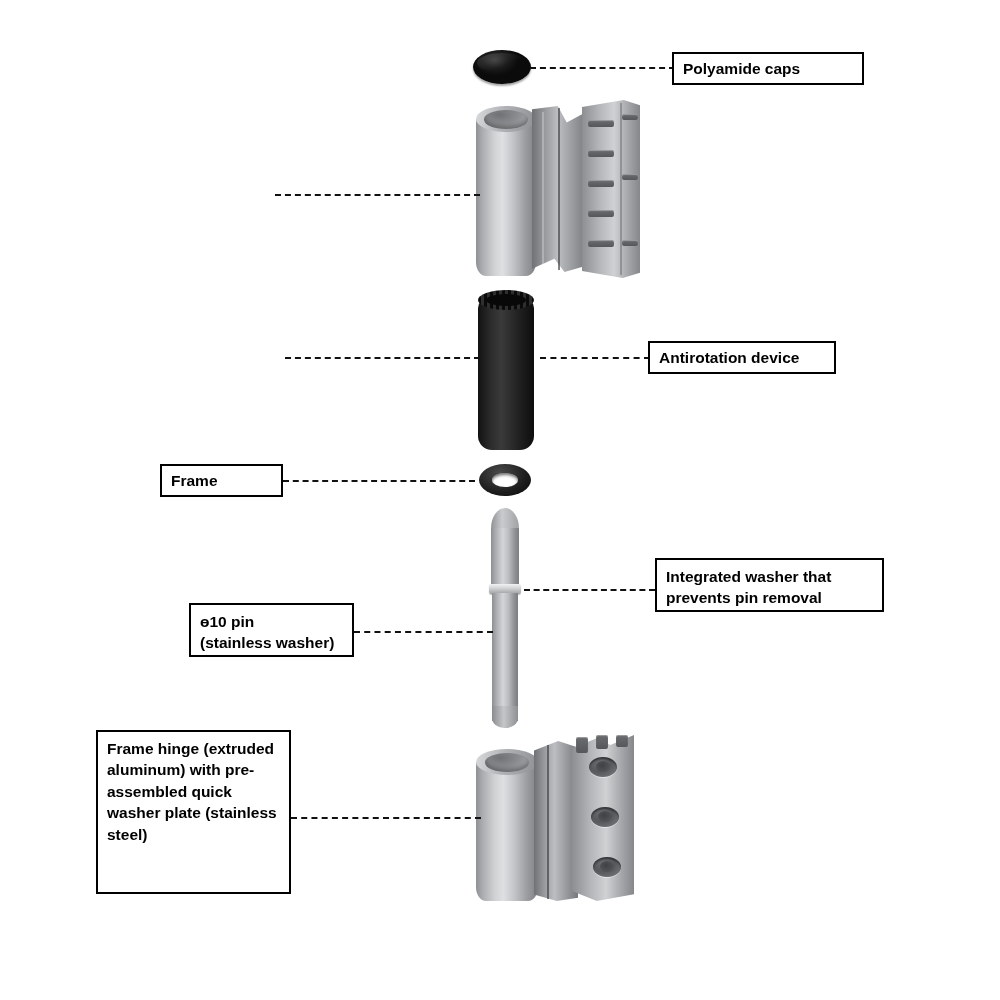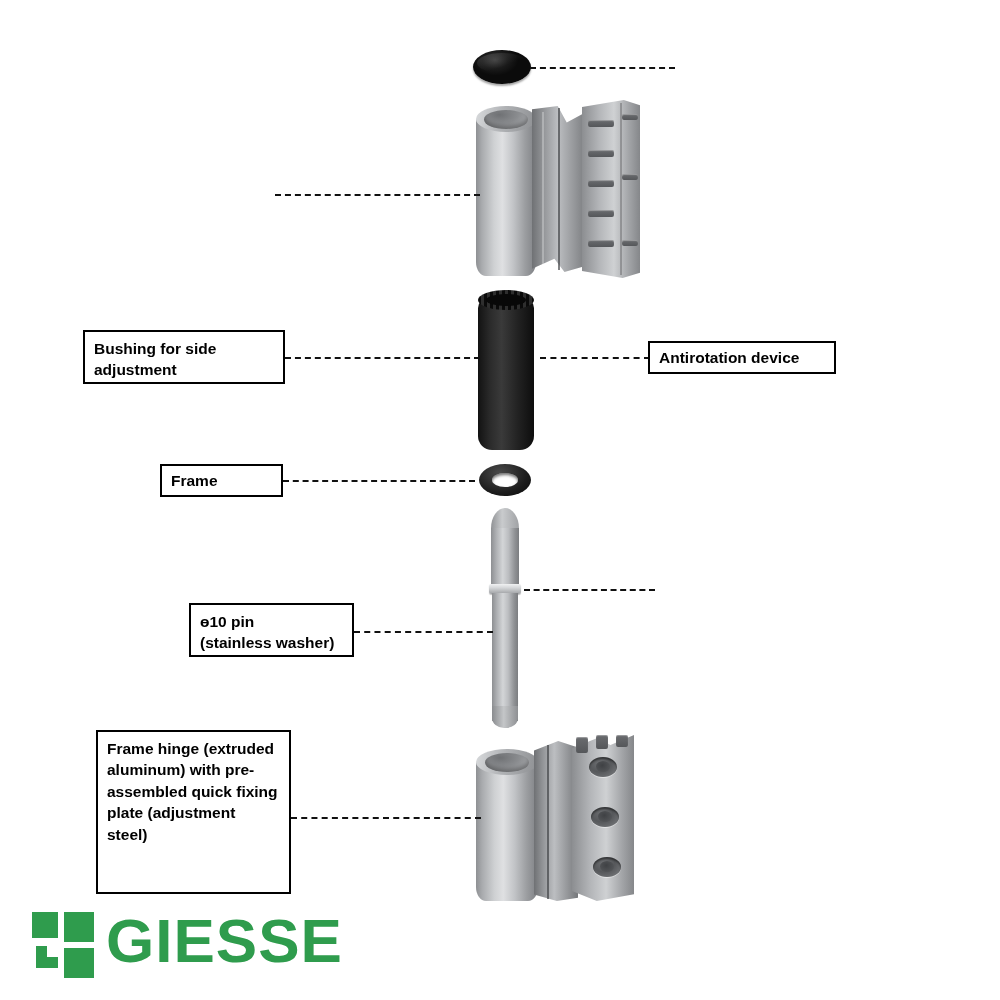--- a/index.html
+++ b/index.html
@@ -176,33 +176,34 @@
   <div class="leader" style="left:540px;top:357px;width:110px;"></div>
 
   <div class="leader" style="left:283px;top:480px;width:192px;"></div>
 
   <div class="leader" style="left:524px;top:589px;width:131px;"></div>
 
   <div class="leader" style="left:354px;top:631px;width:139px;"></div>
 
   <div class="leader" style="left:291px;top:817px;width:190px;"></div>
 
-
-
-  <div class="callout" style="left:83px;top:330px;width:202px;height:54px;">Bushing for side adjustment</div>
+  <div class="callout" style="left:672px;top:52px;width:192px;height:33px;display:flex;align-items:center;">Polyamide caps</div>
+
+
 
   <div class="callout" style="left:648px;top:341px;width:188px;height:33px;display:flex;align-items:center;">Antirotation device</div>
 
   <div class="callout" style="left:160px;top:464px;width:123px;height:33px;display:flex;align-items:center;">Frame</div>
 
+  <div class="callout" style="left:655px;top:558px;width:229px;height:54px;">Integrated washer that prevents pin removal</div>
 
   <div class="callout" style="left:189px;top:603px;width:165px;height:54px;">ɵ10 pin
 (stainless washer)</div>
 
-  <div class="callout" style="left:96px;top:730px;width:195px;height:164px;">Frame hinge (extruded aluminum) with pre-assembled quick fixing plate (adjustment steel)</div>
+  <div class="callout" style="left:96px;top:730px;width:195px;height:164px;">Frame hinge (extruded aluminum) with pre-assembled quick washer plate (stainless steel)</div>
 
   <div class="part" style="left:473px;top:50px;width:58px;height:34px;">
     <div class="cap"></div>
   </div>
 
   <div class="part hinge" style="left:470px;top:100px;width:180px;height:180px;">
 
     <div class="barrel" style="left:6px;top:16px;width:60px;height:160px;"></div>
     <div class="bore-rim" style="left:6px;top:6px;width:60px;height:26px;"></div>
     <div class="bore" style="left:14px;top:10px;width:44px;height:19px;"></div>
@@ -265,24 +266,14 @@
     <div class="screwhole-in" style="left:126px;top:76px;width:14px;height:11px;"></div>
 
     <div class="screwhole" style="left:121px;top:122px;width:28px;height:20px;"></div>
     <div class="screwhole-in" style="left:128px;top:126px;width:14px;height:11px;"></div>
 
     <div class="slot" style="left:104px;top:2px;width:12px;height:16px;"></div>
     <div class="slot" style="left:124px;top:0px;width:12px;height:14px;"></div>
     <div class="slot" style="left:144px;top:0px;width:12px;height:12px;"></div>
   </div>
 
-  <div id="logo">
-    <div class="logo-grid">
-      <div class="sq" style="left:0px;top:0px;width:26px;height:26px;"></div>
-      <div class="sq" style="left:32px;top:0px;width:30px;height:30px;"></div>
-      <div class="sq" style="left:4px;top:34px;width:11px;height:22px;"></div>
-      <div class="sq" style="left:4px;top:45px;width:22px;height:11px;"></div>
-      <div class="sq" style="left:32px;top:36px;width:30px;height:30px;"></div>
-    </div>
-    <div class="logo-text">GIESSE</div>
-  </div>
 
 </div>
 
 </body></html>

